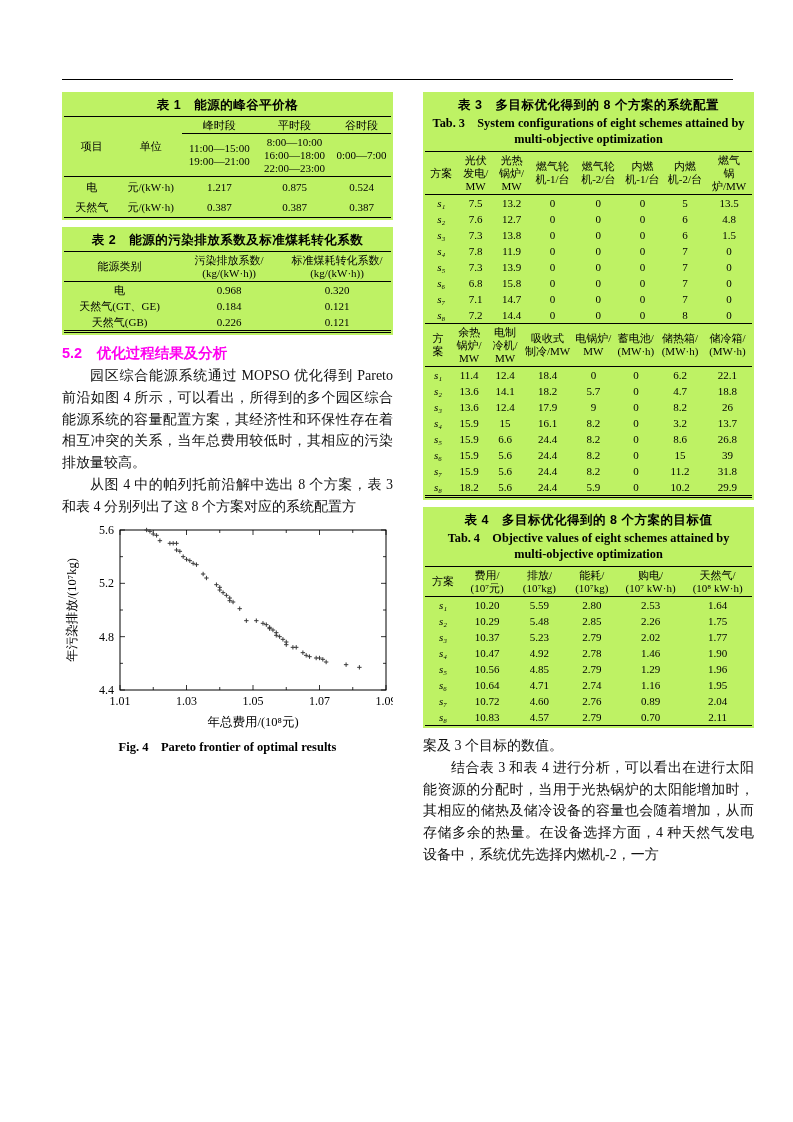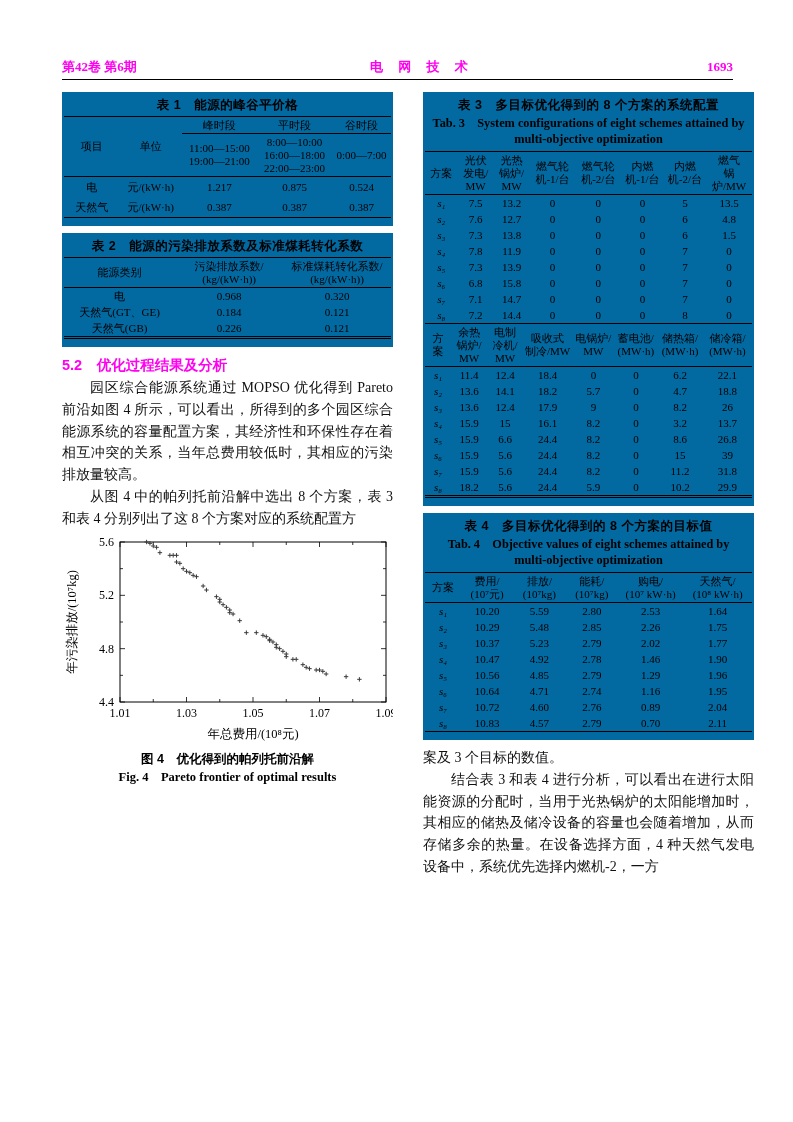--- a/index.html
+++ b/index.html
@@ -9,21 +9,21 @@
   
   .runhead { position:absolute; left:62px; top:58px; width:671px; display:flex; justify-content:space-between; align-items:baseline; color:#ff00f0; font-size:13px; font-weight:bold; }
   .runhead .center { letter-spacing:6px; }
   .head-rule { position:absolute; left:62px; top:79px; width:671px; height:0; border-top:1.6px solid #000; }
 
   .col { position:absolute; top:92px; width:331px; }
   .col-left  { left:62px; }
   .col-right { left:423px; }
 
   
-  .tblock { background:#0369a1; padding:4px 2px 8px 2px; margin-bottom:7px; }
+  .tblock { background:#bef264; padding:4px 2px 2px 2px; margin-bottom:7px; }
   .tbl-title { text-align:center; font-weight:bold; color:#000; }
   .tbl-title.zh { font-size:12.5px; font-family:"Liberation Sans","DejaVu Sans",sans-serif; letter-spacing:0.5px; padding:1px 0 2px 0;}
   .tbl-title.en { font-size:12.3px; line-height:15.5px; padding-bottom:4px; }
   table { width:100%; border-collapse:collapse; font-size:11px; color:#000; table-layout:fixed; }
   th, td { text-align:center; vertical-align:middle; white-space:pre-line; font-weight:normal; padding:1.5px 1px; line-height:13px; }
   thead { border-bottom:1.1px solid #000; }
   table.rule-top { border-top:1.8px solid #000; }
   table.rule-bot { border-bottom:1.8px solid #000; }
   table.rule-bot-dbl { border-bottom:3px double #000; }
   .t1 td, .t1 th { font-size:11px; }
@@ -40,25 +40,20 @@
   .figure { margin-top:4px; }
   .fig-caption { text-align:center; font-weight:bold; font-size:12.5px; line-height:18px; color:#000; }
   .fig-caption.zh { font-family:"Liberation Sans","DejaVu Sans",sans-serif; }
   svg text { font-family:"Liberation Serif","DejaVu Serif",serif; }
 </style>
 </head>
 <body>
 
 <div class="page">
 
-  <div class="runhead">
-    <span>第42卷 第6期</span>
-    <span class="center">电  网  技  术</span>
-    <span>1693</span>
-  </div>
   <div class="head-rule"></div>
 
   <div class="col col-left">
 
     <div class="tblock">
       <div class="tbl-title zh">表 1　能源的峰谷平价格</div>
       <table class="t1 rule-top rule-bot">
         <colgroup>
             <col style="width:17%">
             <col style="width:19%">
@@ -233,21 +228,20 @@
           <path d="M238.67499999999967 130.66666666666674 H243.07499999999965 M240.87499999999966 128.46666666666675 V132.86666666666673" stroke="#3a3a3a" stroke-width="1" fill="none"></path>
           <path d="M242 133.33333333333334 H246.39999999999998 M244.2 131.13333333333335 V135.53333333333333" stroke="#3a3a3a" stroke-width="1" fill="none"></path>
           <path d="M245.32499999999965 134.66666666666666 H249.72499999999962 M247.52499999999964 132.46666666666667 V136.86666666666665" stroke="#3a3a3a" stroke-width="1" fill="none"></path>
           <path d="M251.97499999999965 136.00000000000006 H256.37499999999966 M254.17499999999964 133.80000000000007 V138.20000000000005" stroke="#3a3a3a" stroke-width="1" fill="none"></path>
           <path d="M255.3 136.00000000000006 H259.7 M257.5 133.80000000000007 V138.20000000000005" stroke="#3a3a3a" stroke-width="1" fill="none"></path>
           <path d="M258.62499999999966 137.33333333333337 H263.02499999999964 M260.82499999999965 135.13333333333338 V139.53333333333336" stroke="#3a3a3a" stroke-width="1" fill="none"></path>
           <path d="M261.95 140 H266.34999999999997 M264.15 137.8 V142.2" stroke="#3a3a3a" stroke-width="1" fill="none"></path>
           <path d="M281.90000000000003 142.6666666666667 H286.3 M284.1 140.46666666666673 V144.8666666666667" stroke="#3a3a3a" stroke-width="1" fill="none"></path>
           <path d="M295.2 145.33333333333331 H299.59999999999997 M297.4 143.13333333333333 V147.5333333333333" stroke="#3a3a3a" stroke-width="1" fill="none"></path>
         </svg>
-      <div class="fig-caption zh">图 4　优化得到的帕列托前沿解</div>
       <div class="fig-caption">Fig. 4　Pareto frontier of optimal results</div>
     </div>
   </div>
 
   <div class="col col-right">
 
     <div class="tblock">
       <div class="tbl-title zh">表 3　多目标优化得到的 8 个方案的系统配置</div>
       <div class="tbl-title en" style="padding:0 6px 4px 6px;">Tab. 3　System configurations of eight schemes attained by multi-objective optimization</div>
       <table class="rule-top" style="border-bottom:1.6px solid #000;">

